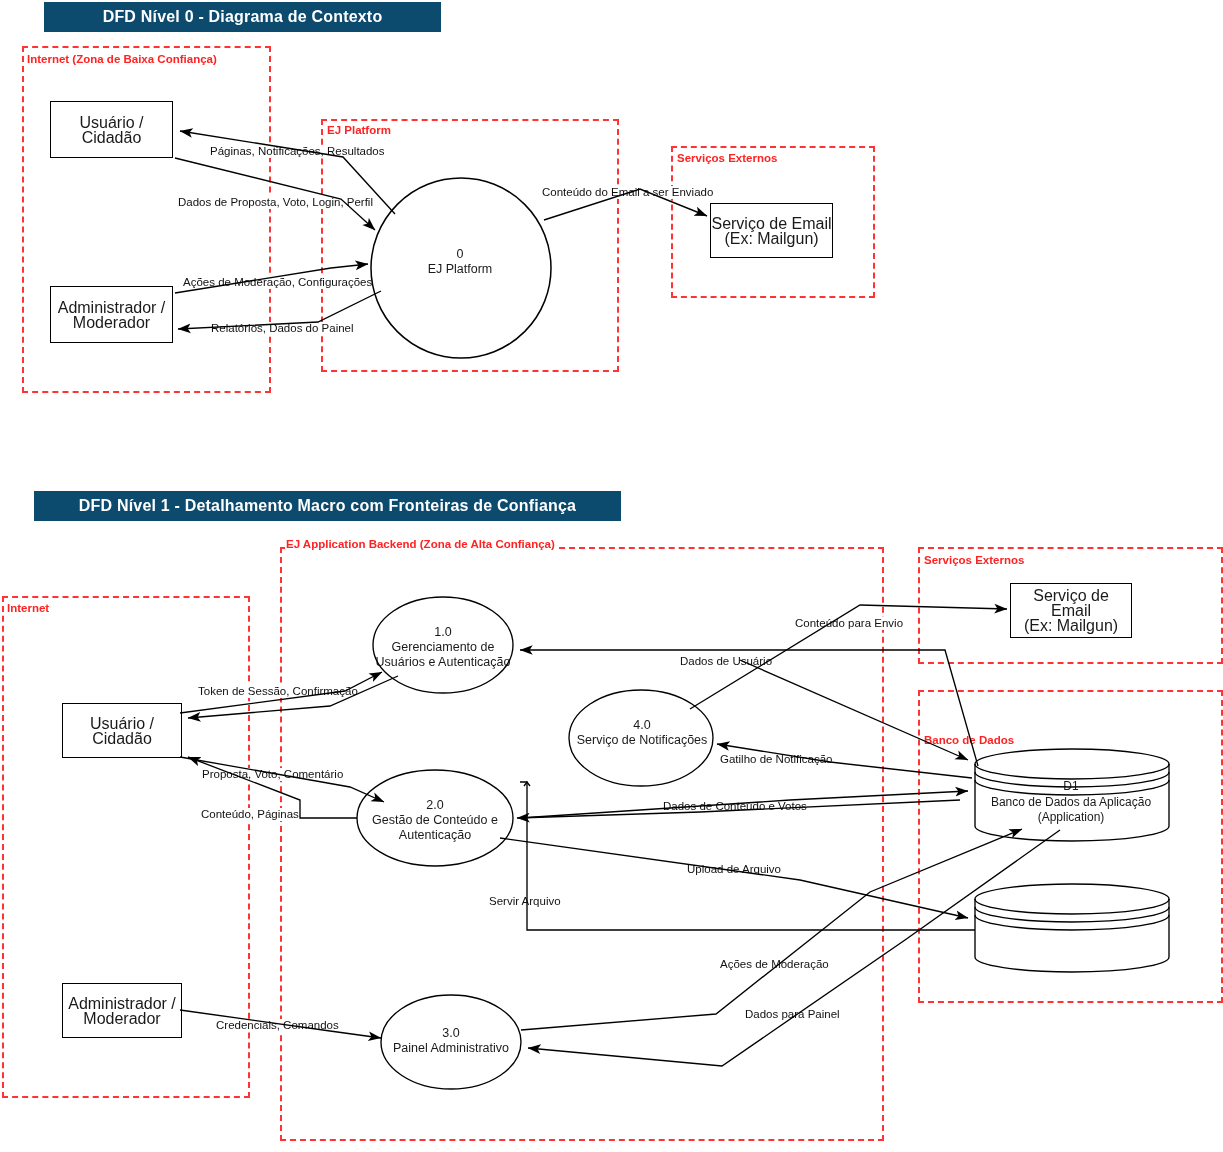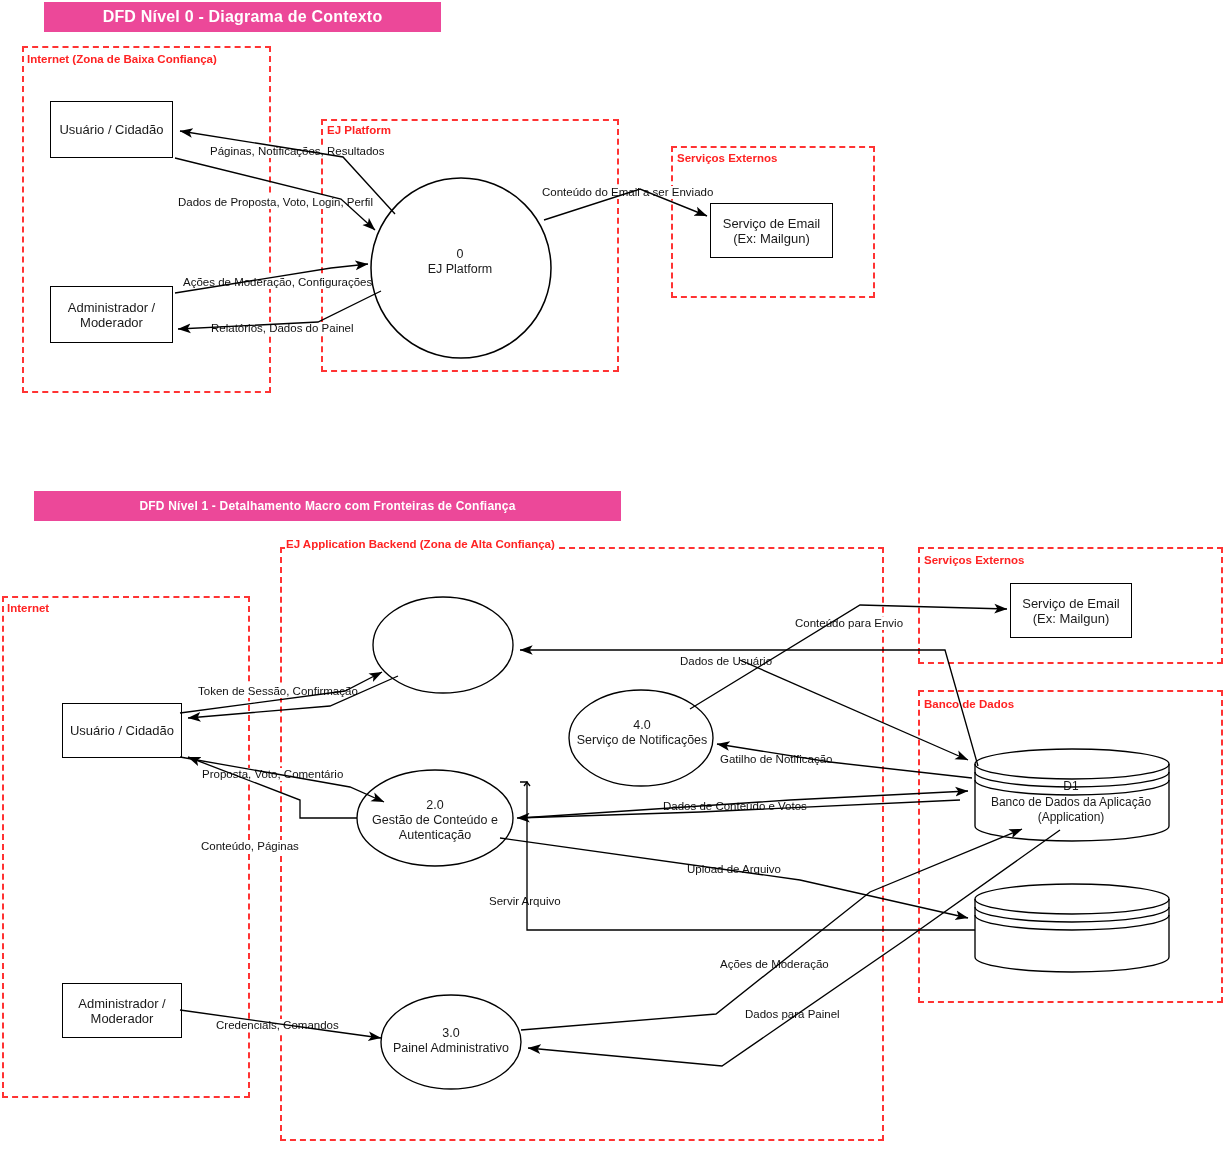--- a/index.html
+++ b/index.html
@@ -18,21 +18,21 @@
   }
   svg.layer {
     position: absolute;
     left: 0; top: 0;
     width: 1223px;
     height: 1152px;
     pointer-events: none;
   }
   .banner {
     position: absolute;
-    background: #ec4899;
+    background: #0c4a6e;
     color: #ffffff;
     font-weight: bold;
     display: flex;
     align-items: center;
     justify-content: center;
     letter-spacing: 0.2px;
   }
   .banner-text { white-space: nowrap; }
   .zone {
     position: absolute;
@@ -50,21 +50,21 @@
     line-height: 12px;
   }
   .entity {
     position: absolute;
     border: 1.6px solid #000000;
     background: #ffffff;
     display: flex;
     align-items: center;
     justify-content: center;
     text-align: center;
-    font-size: 13px;
+    font-size: 16px;
     color: #1a1a1a;
     line-height: 15px;
   }
   .proc-label {
     position: absolute;
     text-align: center;
     font-size: 12.5px;
     color: #1a1a1a;
     line-height: 15px;
     white-space: nowrap;
@@ -126,50 +126,55 @@
     <div>0</div>
     <div>EJ Platform</div>
   </div>
 
   <div class="flow-label" style="left:208px; top:145px;">Páginas, Notificações, Resultados</div>
   <div class="flow-label" style="left:176px; top:196px;">Dados de Proposta, Voto, Login, Perfil</div>
   <div class="flow-label" style="left:181px; top:276px;">Ações de Moderação, Configurações</div>
   <div class="flow-label" style="left:209px; top:322px;">Relatórios, Dados do Painel</div>
   <div class="flow-label" style="left:540px; top:186px;">Conteúdo do Email a ser Enviado</div>
 
-  <div class="banner" style="left:34px; top:491px; width:587px; height:30px; font-size:12px;">
+  <div class="banner" style="left:34px; top:491px; width:587px; height:30px; font-size:16px;">
     <span class="banner-text">DFD Nível 1 - Detalhamento Macro com Fronteiras de Confiança</span>
   </div>
 
   <div class="zone" style="left:280px; top:547px; width:604px; height:594px;"></div>
   <div class="zone-label" style="left:285px; top:538px;">EJ Application Backend (Zona de Alta Confiança)</div>
 
   <div class="zone" style="left:918px; top:547px; width:305px; height:117px;"></div>
   <div class="zone-label" style="left:923px; top:554px;">Serviços Externos</div>
 
   <div class="zone" style="left:2px; top:596px; width:248px; height:502px;"></div>
   <div class="zone-label" style="left:6px; top:602px;">Internet</div>
 
   <div class="zone" style="left:918px; top:690px; width:305px; height:313px;"></div>
-  <div class="zone-label" style="left:923px; top:698px;">Banco de Dados</div>
+  <div class="zone-label" style="left:923px; top:734px;">Banco de Dados</div>
 
   <div class="entity" style="left:62px; top:703px; width:120px; height:55px;">
     <span>Usuário / Cidadão</span>
   </div>
 
   <div class="entity" style="left:62px; top:983px; width:120px; height:55px; flex-direction:column;">
     <span>Administrador /</span>
     <span>Moderador</span>
   </div>
 
   <div class="entity" style="left:1010px; top:583px; width:122px; height:55px; flex-direction:column;">
     <span>Serviço de Email</span>
     <span>(Ex: Mailgun)</span>
   </div>
 
+  <div class="proc-label" style="left:350px; top:625px; width:186px;">
+    <div>1.0</div>
+    <div>Gerenciamento de</div>
+    <div>Usuários e Autenticação</div>
+  </div>
 
   <div class="proc-label" style="left:352px; top:798px; width:166px;">
     <div>2.0</div>
     <div>Gestão de Conteúdo e</div>
     <div>Autenticação</div>
   </div>
 
   <div class="proc-label" style="left:367px; top:1026px; width:168px;">
     <div>3.0</div>
     <div>Painel Administrativo</div>
@@ -182,21 +187,21 @@
 
   <div class="store-label" style="left:968px; top:779px; width:206px;">
     <div>D1</div>
     <div>Banco de Dados da Aplicação</div>
     <div>(Application)</div>
   </div>
 
 
   <div class="flow-label" style="left:196px; top:685px;">Token de Sessão, Confirmação</div>
   <div class="flow-label" style="left:200px; top:768px;">Proposta, Voto, Comentário</div>
-  <div class="flow-label" style="left:199px; top:808px;margin-top:32px;">Conteúdo, Páginas</div>
+  <div class="flow-label" style="left:199px; top:808px;">Conteúdo, Páginas</div>
   <div class="flow-label" style="left:214px; top:1019px;">Credenciais, Comandos</div>
   <div class="flow-label" style="left:793px; top:617px;">Conteúdo para Envio</div>
   <div class="flow-label" style="left:678px; top:655px;">Dados de Usuário</div>
   <div class="flow-label" style="left:718px; top:753px;">Gatilho de Notificação</div>
   <div class="flow-label" style="left:661px; top:800px;">Dados de Conteúdo e Votos</div>
   <div class="flow-label" style="left:685px; top:863px;">Upload de Arquivo</div>
   <div class="flow-label" style="left:487px; top:895px;">Servir Arquivo</div>
   <div class="flow-label" style="left:718px; top:958px;">Ações de Moderação</div>
   <div class="flow-label" style="left:743px; top:1008px;">Dados para Painel</div>
 

